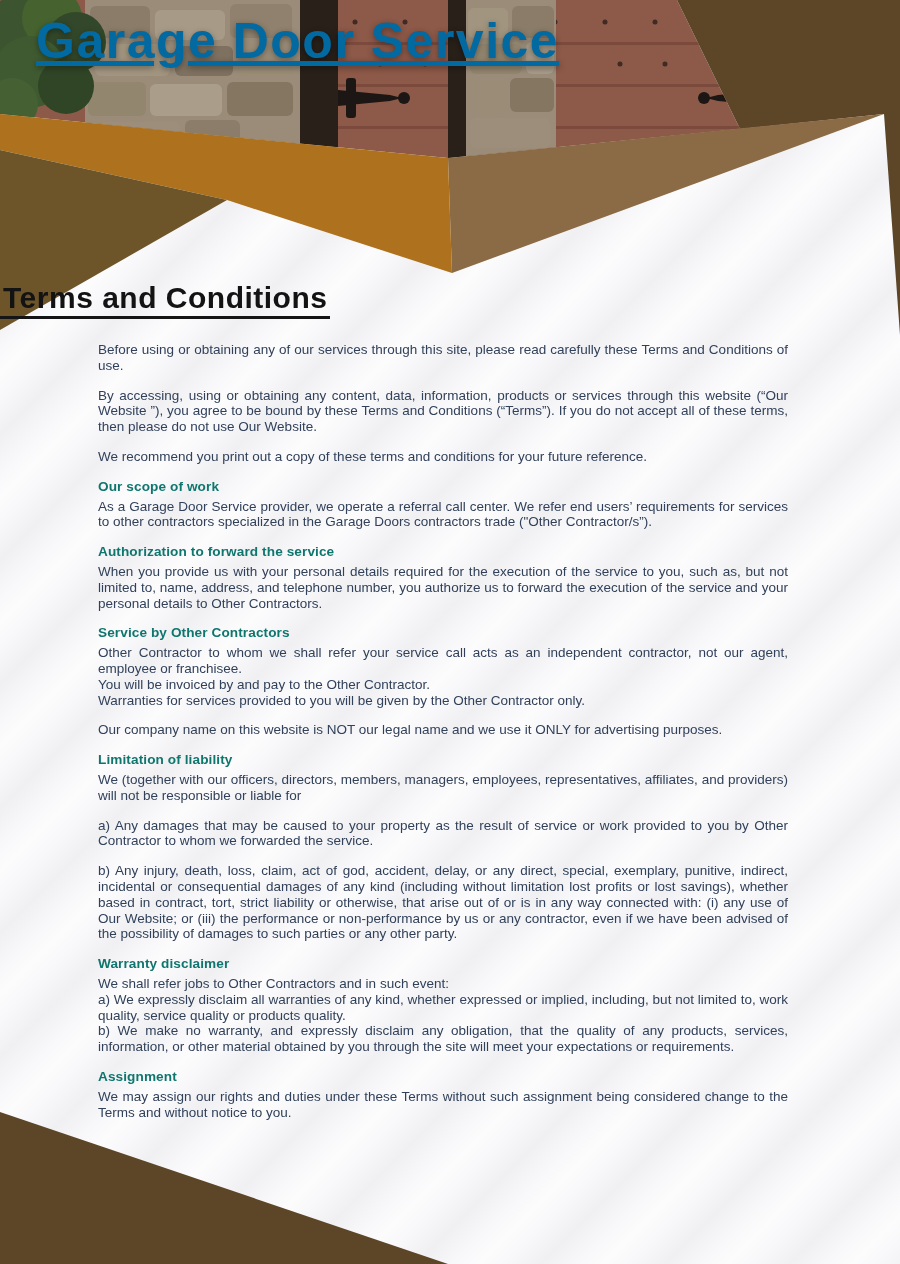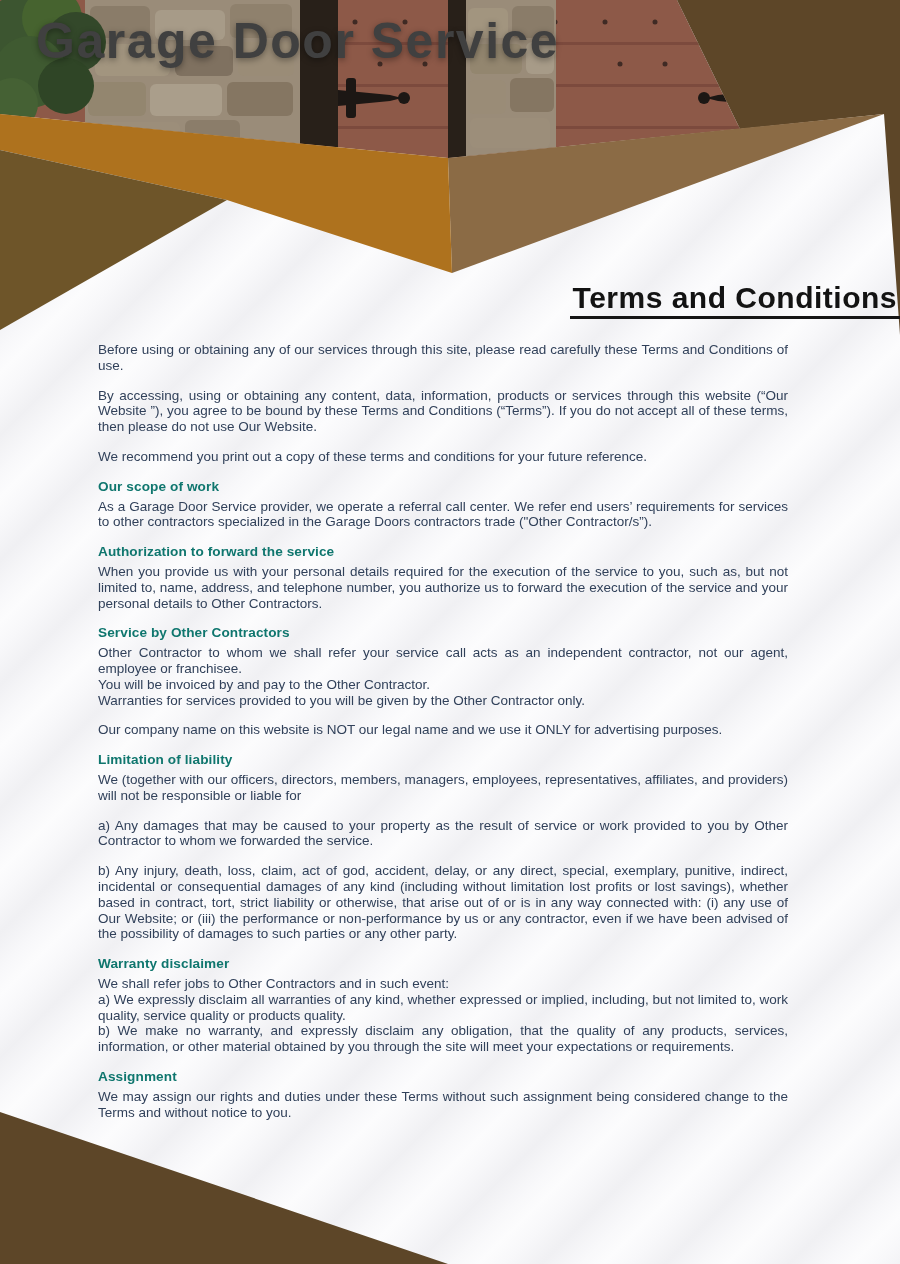--- a/index.html
+++ b/index.html
@@ -9,21 +9,21 @@
     font-family:"Liberation Sans","DejaVu Sans",sans-serif;
   }
   .hero-svg{position:absolute;top:0;left:0;z-index:2;}
   .page-title{
     position:absolute;top:12px;left:36px;z-index:5;
     font-size:50px;font-weight:600;letter-spacing:1.5px;color:#ffffff;
     text-shadow:0 2px 6px rgba(0,0,0,.38);
     font-family:"Liberation Sans","DejaVu Sans",sans-serif;
   }
   .terms-title{
-    position:absolute;top:281px;left:0;width:100%;text-align:right;z-index:4;
+    position:absolute;top:281px;left:0;width:100%;text-align:left;z-index:4;
     font-size:30px;font-weight:bold;letter-spacing:.5px;color:#131313;
   }
   .terms-title .underlined{border-bottom:3px solid #151515;padding:0 3px 2px 3px;}
   .content{
     position:absolute;top:342px;left:98px;width:706px;z-index:3;
     color:#31415a;font-size:13.5px;line-height:1.17;
   }
   .content p{margin:0 16px 14px 0;text-align:justify;white-space:pre-line;}
   .content h3{margin:9px 0 4px 0;font-size:13.6px;font-weight:bold;color:#0f766e;letter-spacing:.1px;}
   .corner-triangle{
@@ -118,21 +118,21 @@
       <rect x="754" y="78" width="10" height="40" rx="3"></rect>
     </g>
   </g>
 
   <polygon points="677,0 900,0 900,335 884,114 740,129" fill="#5d4628"></polygon>
   <polygon points="448,158 884,114 452,273" fill="#8b6b45"></polygon>
   <polygon points="0,114 448,158 452,273 227,200 0,150" fill="#ae721e"></polygon>
   <polygon points="0,150 227,200 0,330" fill="#6e5529"></polygon>
 </svg>
 
-<div class="page-title" style="color: #404040;">Garage Door Service</div>
+<div class="page-title" style="color: #0369a1; text-decoration: underline;">Garage Door Service</div>
 
 <div class="terms-title">
   <span class="underlined">Terms and Conditions</span>
 </div>
 
 <div class="content">
   <div>
       <p>Before using or obtaining any of our services through this site, please read carefully these Terms and Conditions of use.</p>
       <p>By accessing, using or obtaining any content, data, information, products or services through this website (“Our Website ”), you agree to be bound by these Terms and Conditions (“Terms”). If you do not accept all of these terms, then please do not use Our Website.</p>
       <p>We recommend you print out a copy of these terms and conditions for your future reference.</p>

